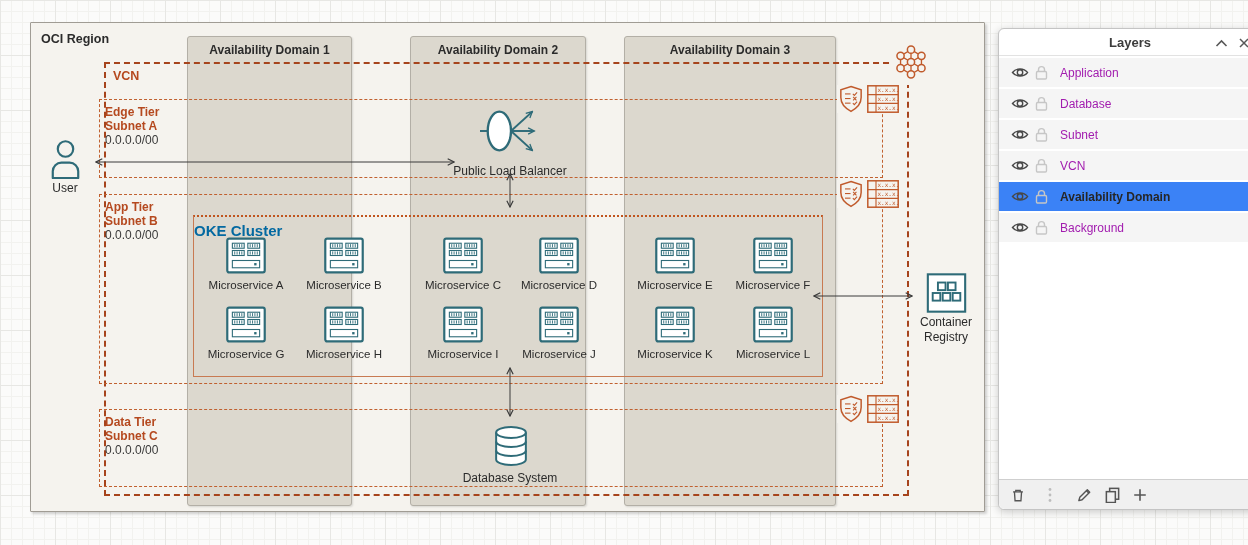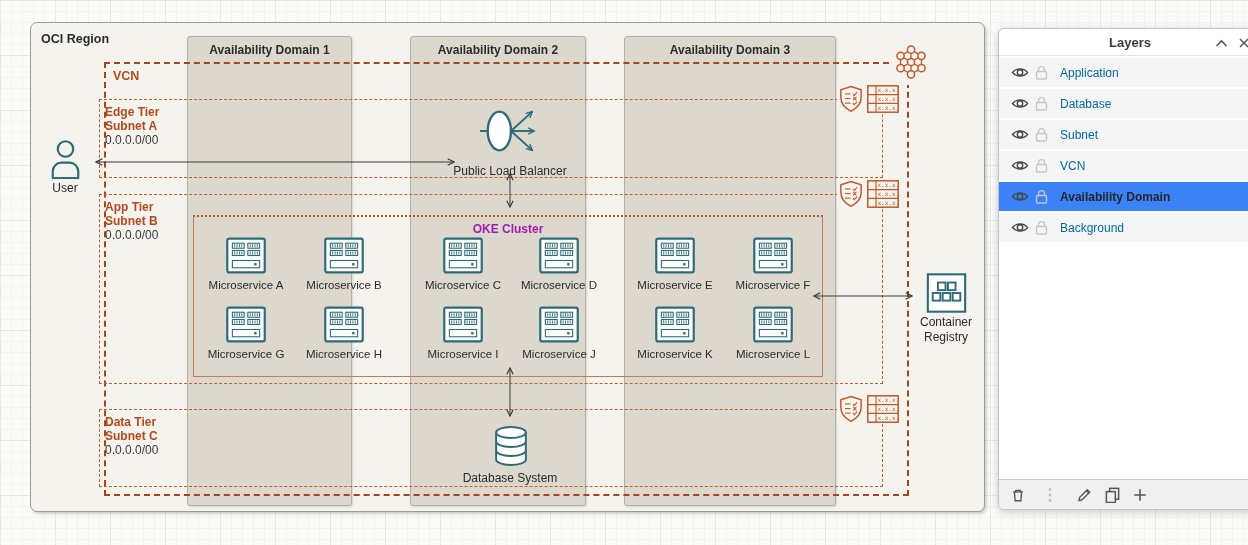--- a/index.html
+++ b/index.html
@@ -13,21 +13,21 @@
       linear-gradient(to right, #f2f2ef 1px, transparent 1px),
       linear-gradient(to bottom, #f2f2ef 1px, transparent 1px);
     background-size: 55px 55px, 55px 55px, 11px 11px, 11px 11px;
     position: relative;
   }
   .abs { position: absolute; }
 
   
   #region {
     left: 30px; top: 22px; width: 955px; height: 490px;
-    background: #f5f3ee; border: 1px solid #a09c94; border-radius: 7px;
+    background: #f5f3ee; border: 1px solid #a09c94; border-radius: 1px;
     box-shadow: 2px 2px 3px rgba(0,0,0,.18);
   }
   .region-label { left: 10px; top: 9px; font-size: 12.5px; font-weight: bold; color: #2b2b2b; }
 
   
   .ad {
     top: 13px; height: 470px; background: #dcd8ce;
     border: 1px solid #b3afa6; border-radius: 3px;
     box-shadow: 1px 1px 2px rgba(0,0,0,.12);
   }
@@ -39,21 +39,21 @@
   .subnet { left: 68px; width: 784px; border: 1px dashed #c0602f; z-index: 3; pointer-events: none; }
   .subnet-labels { left: 5px; top: 5px; font-size: 12px; line-height: 14px; }
   .subnet-labels .tier { font-weight: bold; color: #b5491f; }
   .subnet-labels .cidr { color: #3a3a3a; }
 
   
   #oke {
     left: 162px; top: 192px; width: 630px; height: 162px;
     border: 1.5px solid #c87a52; border-top: 2px dotted #c0551f; z-index: 4; pointer-events: none;
   }
-  .oke-label { width: 100%; text-align: center; top: 5px; font-size: 12px; font-weight: bold; color: #a21caf; }
+  .oke-label { width: 100%; text-align: left; top: 5px; font-size: 15px; font-weight: bold; color: #0369a1; }
 
   
   .node-label { font-size: 12px; color: #2b2b2b; text-align: center; }
   .ms-cell { width: 96px; text-align: center; z-index: 5; }
   .ms-cell svg { width: 40px; height: 37px; display: block; margin: 0 auto; }
   .ms-label { font-size: 11.5px; color: #2b2b2b; margin-top: 5px; white-space: nowrap; }
 
   .sec-pair { left: 806px; display: flex; align-items: center; gap: 4px; background: #f5f3ee; padding: 0 2px; z-index: 6; }
 
   #connectors { left: 0; top: 0; width: 955px; height: 490px; z-index: 7; pointer-events: none; }
@@ -73,21 +73,21 @@
   .panel-title { font-size: 13px; font-weight: bold; color: #3c3c3c; }
   .panel-header-btn { position: absolute; top: 6px; width: 16px; height: 16px; cursor: pointer; display: flex; align-items: center; justify-content: center; }
   .btn-collapse { right: 32px; }
   .btn-close { right: 9px; }
   .panel-rows { flex: 1 1 auto; padding-top: 2px; }
   .layer-row {
     height: 29px; margin-bottom: 2px; background: #f5f5f5;
     display: flex; align-items: center; padding-left: 12px; cursor: pointer;
   }
   .layer-row.selected { background: #3b82f6; }
-  .layer-row .label { font-size: 12px; color: #0369a1; margin-left: 12px; }
+  .layer-row .label { font-size: 12px; color: #a21caf; margin-left: 12px; }
   .layer-row.selected .label { font-weight: bold; color: #262626; }
   .eye-btn { width: 18px; margin-right: 6px; cursor: pointer; }
   .lock-btn { width: 13px; cursor: pointer; }
   .panel-toolbar {
     flex: none; height: 30px; background: #f0f0f0; border-top: 1px solid #cfcfcf;
     border-radius: 0 0 6px 6px; display: flex; align-items: center; padding-left: 10px;
   }
   .tool-btn { width: 18px; height: 18px; cursor: pointer; display: flex; align-items: center; justify-content: center; }
 </style>
 </head>

